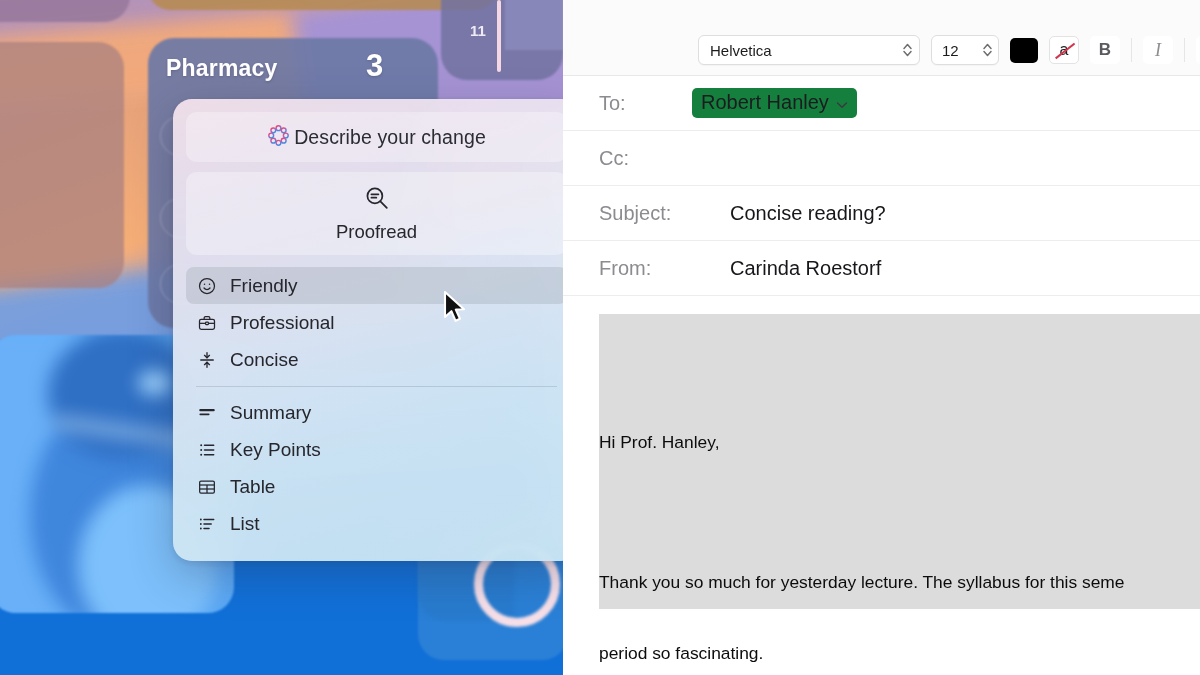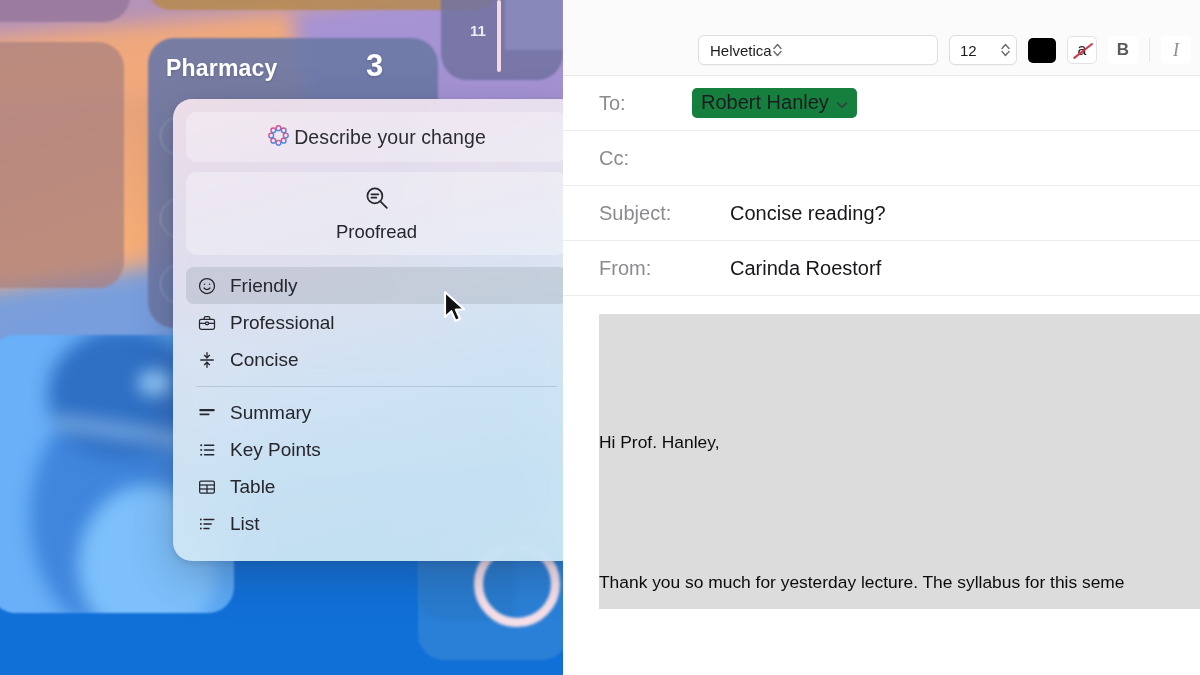--- a/index.html
+++ b/index.html
@@ -150,21 +150,21 @@
   #mail-toolbar {
     position: relative; height: 76px; background: #fbfbfb;
     border-bottom: 1px solid #e8e8e8;
   }
   #format-bar { position: absolute; left: 135px; top: 35px; display: flex; align-items: center; gap: 11px; }
   .fld {
     height: 30px; border: 1px solid #dededf; border-radius: 6px; background: #fff;
     display: flex; align-items: center; font-size: 15px; color: #1c1c1e;
     box-shadow: 0 1px 1px rgba(0,0,0,.03);
   }
-  #font-family-field { width: 240px; padding: 0 6px 0 11px; justify-content: flex-start; }
+  #font-family-field { width: 222px; padding: 0 6px 0 11px; justify-content: space-between; }
   #font-size-field   { width: 68px;  padding: 0 5px 0 10px; justify-content: space-between; }
   .stepper { display: flex; flex-direction: column; gap: 2px; color: #77777c; }
   #color-swatch { width: 28px; height: 25px; border-radius: 5px; }
   .tbtn {
     width: 30px; height: 28px; border-radius: 5px; background: #fff;
     display: flex; align-items: center; justify-content: center;
     font-size: 17px; color: #6b6b70;
     border: 1px solid transparent;
   }
   #strike-btn { border: 1px solid #e3e3e4; position: relative; color: #1c1c1e; font-size: 16px; }
@@ -457,20 +457,21 @@
       <span class="hdr-label">From:</span>
       <span class="hdr-value">Carinda Roestorf</span>
     </div>
 
     <div id="mail-body">
       <div id="body-highlight" style="background: rgb(220, 220, 220);"></div>
       <div id="body-text">
         <div class="b-line">Hi Prof. Hanley,</div>
         <div class="b-gap"></div>
         <div class="b-line">Thank you so much for yesterday lecture. The syllabus for this seme</div>
+        <div class="b-line">period so fascinating.</div>
         
         
         
         
         
         
         
         
         
         

